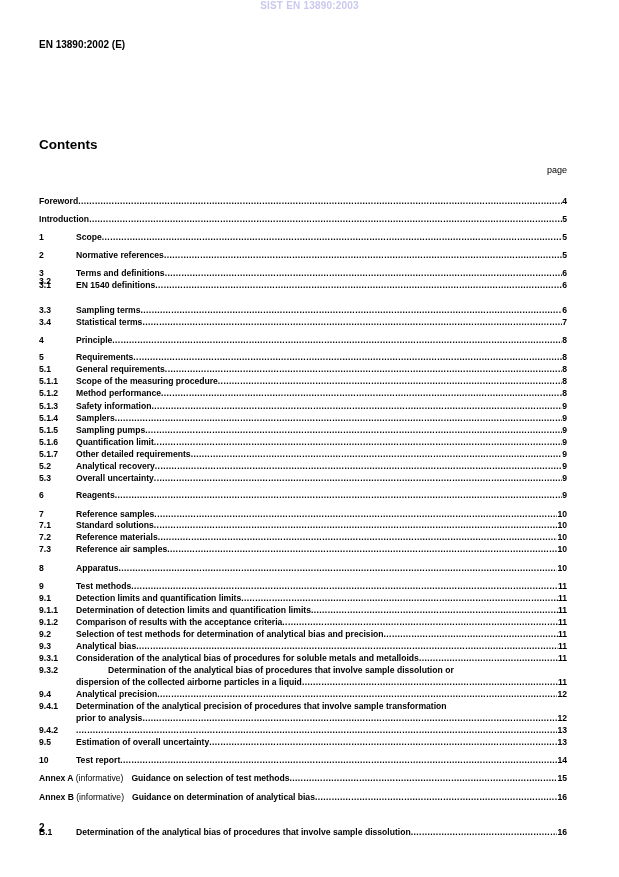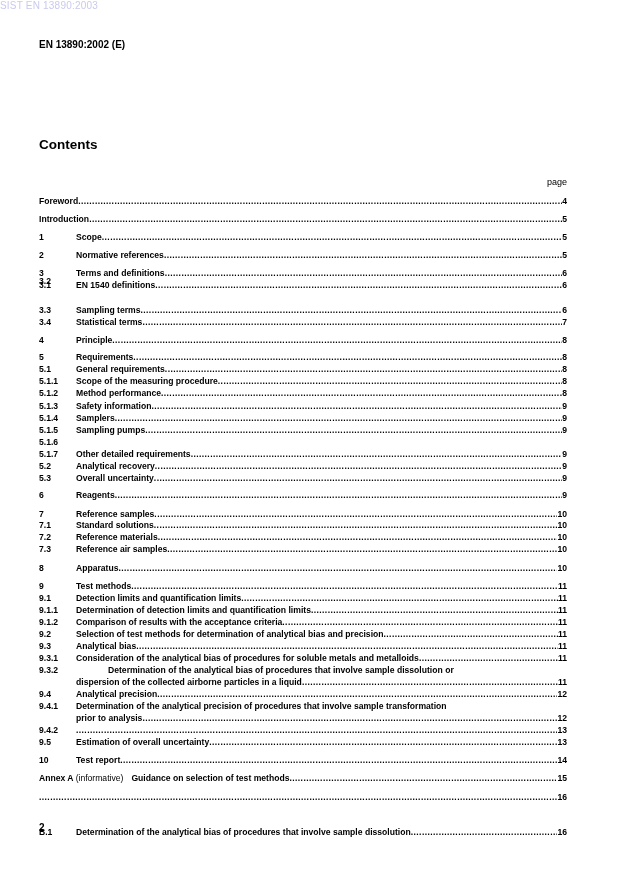--- a/index.html
+++ b/index.html
@@ -1,22 +1,22 @@
 <!DOCTYPE html>
 <html><head>
 <meta charset="utf-8">
 <style>
   html, body { margin: 0; padding: 0; background: #ffffff; }
   body { width: 619px; height: 877px; position: relative; overflow: hidden;
          font-family: "Liberation Sans", sans-serif; color: #000; }
-  .watermark { position: absolute; top: 0; left: 0; width: 619px; 
-               font-size: 10px; font-weight: normal; color: #c9c9ef; letter-spacing: 0.2px; }
+  .watermark { position: absolute; top: 0; left: 0; width: 619px; text-align: center;
+               font-size: 10px; font-weight: bold; color: #c9c9ef; letter-spacing: 0.2px; }
   .doc-id { position: absolute; top: 39px; left: 39px; font-size: 10px; font-weight: bold; }
   .contents-title { position: absolute; top: 137px; left: 39px; font-size: 13.5px; font-weight: bold; }
-  .page-label { position: absolute; top: 177px; right: 52px; font-size: 9px; }
+  .page-label { position: absolute; top: 165px; right: 52px; font-size: 9px; }
   .toc { position: absolute; left: 39px; width: 528px; top: 0; }
   .row { position: absolute; left: 0; width: 528px; height: 12px; font-size: 8.6px;
          font-weight: bold; line-height: 12px; display: flex; white-space: nowrap; }
   .row .num { width: 37px; flex: none; }
   .row .body { flex: 1; display: flex; overflow: hidden; }
   .row .title { flex: none; }
   .row .title .light { font-weight: normal; }
   .row .leader { flex: 1; overflow: hidden; letter-spacing: 0.4px; }
   .row .leader::before { content: "........................................................................................................................................................................................................................................................"; }
   .row .pg { flex: none; text-align: right; }
@@ -158,21 +158,21 @@
       </span>
     </div>
     <div class="row" style="top: 424px;">
       <span class="num">5.1.5</span>
       <span class="body">
         <span class="title">Sampling pumps</span>
         <span class="leader"></span>
         <span class="pg">9</span>
       </span>
     </div>
-    <div class="row" style="top: 436px; flex-direction: column;">
+    <div class="row" style="top: 436px;">
       <span class="num">5.1.6</span>
       <span class="body">
         <span class="title">Quantification limit</span>
         <span class="leader"></span>
         <span class="pg">9</span>
       </span>
     </div>
     <div class="row" style="top: 448px;">
       <span class="num">5.1.7</span>
       <span class="body">
@@ -362,20 +362,21 @@
     </div>
     <div class="row nonum" style="top: 772px;">
       <span class="body">
         <span class="title"><span>Annex A</span> <span class="light">(informative)</span><span style="display: inline-block; width: 8px;"></span><span>Guidance on selection of test methods</span></span>
         <span class="leader"></span>
         <span class="pg">15</span>
       </span>
     </div>
     <div class="row nonum" style="top: 791px;">
       <span class="body">
+        <span class="title"><span>Annex B</span> <span class="light">(informative)</span><span style="display: inline-block; width: 8px;"></span><span>Guidance on determination of analytical bias</span></span>
         <span class="leader"></span>
         <span class="pg">16</span>
       </span>
     </div>
     <div class="row" style="top: 826px;">
       <span class="num">B.1</span>
       <span class="body">
         <span class="title">Determination of the analytical bias of procedures that involve sample dissolution</span>
         <span class="leader"></span>
         <span class="pg">16</span>

